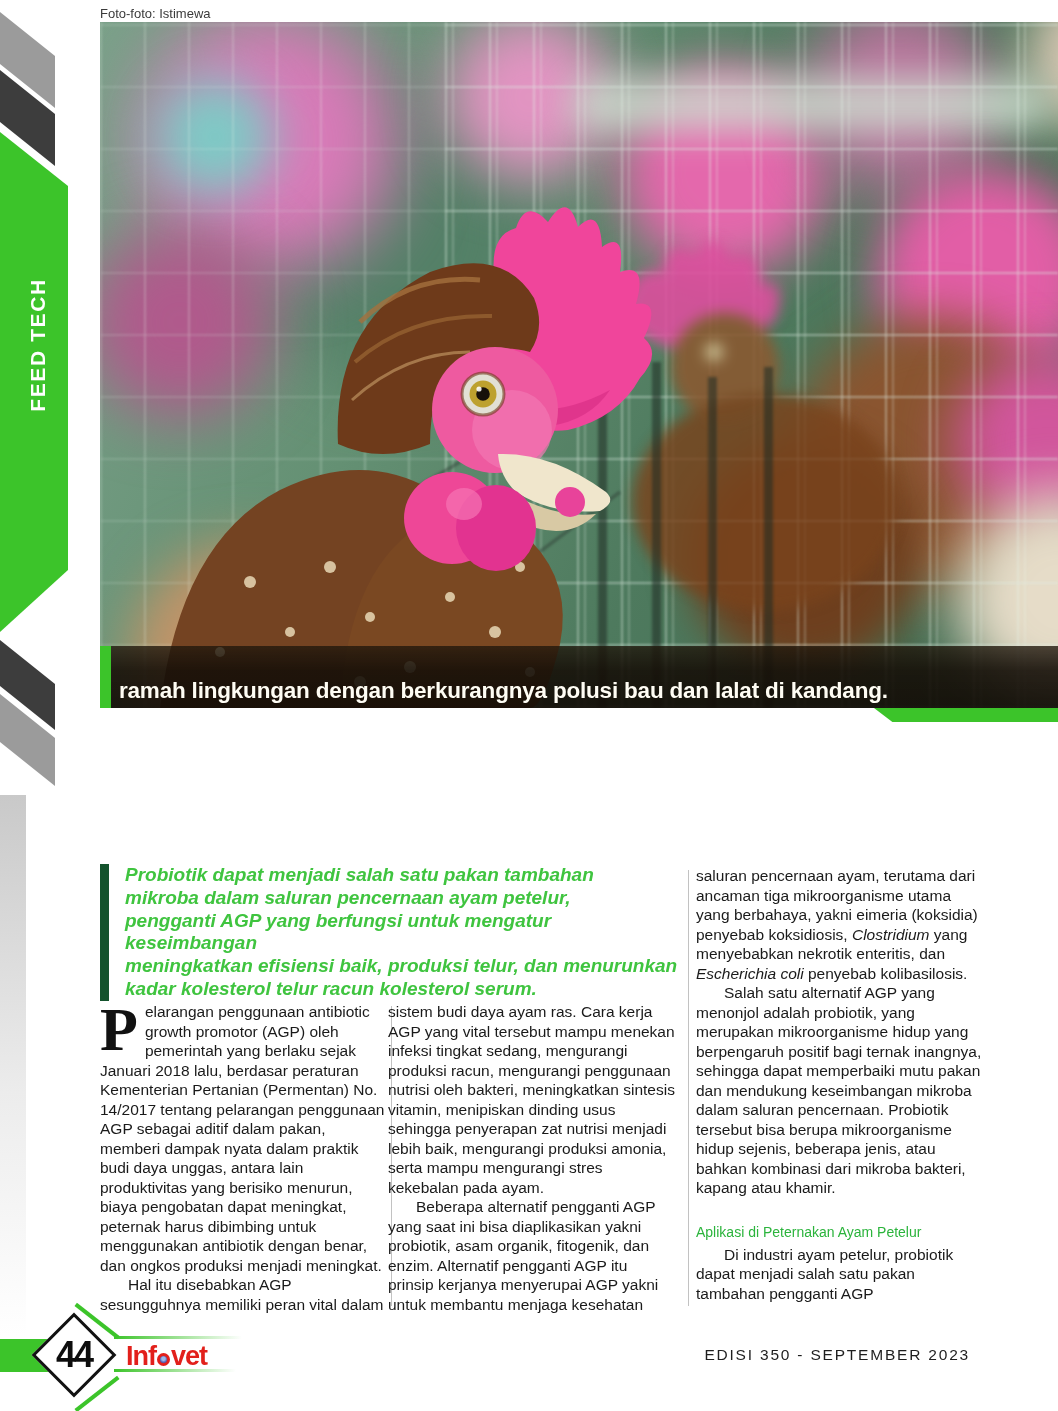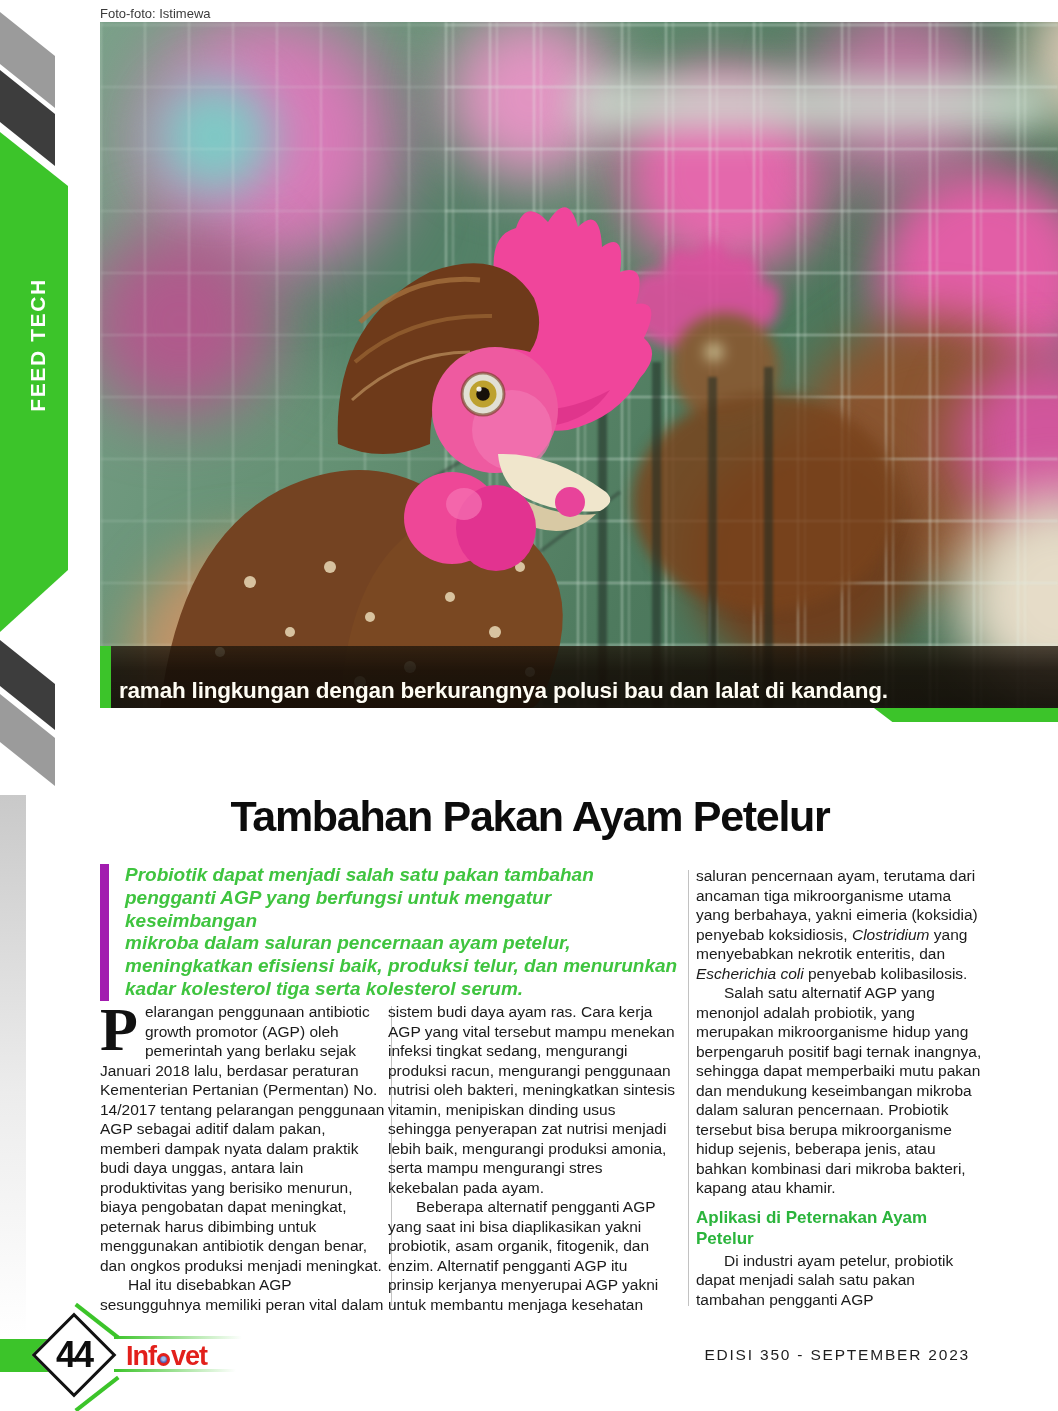--- a/index.html
+++ b/index.html
@@ -49,29 +49,29 @@
   .cap-bar{position:absolute;left:0;top:0;bottom:0;width:11px;background:var(--accent);}
   .cap-text{position:absolute;left:19px;top:4px;font-weight:700;font-size:22.5px;line-height:27px;
             color:#fffdf4;letter-spacing:-0.2px;}
 
   #green-strip{left:874px;top:708px;width:184px;height:14px;background:var(--accent);
                clip-path:polygon(0 0,100% 0,100% 100%,10% 100%);}
 
   
   #headline{position:absolute;left:100px;top:741px;width:860px;margin:0;text-align:center;
             font-size:43px;line-height:50px;font-weight:800;letter-spacing:-1.3px;color:#0c0c0c;}
-  #standfirst{left:100px;top:864px;width:585px;border-left:9px solid #a21caf;padding-left:16px;
+  #standfirst{left:100px;top:864px;width:585px;border-left:9px solid #14532d;padding-left:16px;
               font-style:italic;font-weight:700;font-size:19px;line-height:22.8px;color:var(--standfirst);}
 
   
   .col{position:absolute;width:289px;top:1002px;font-size:15.5px;line-height:19.5px;color:#1a1a1a;}
   #col1{left:100px;} #col2{left:388px;} #col3{left:696px;top:866px;}
   .col p{margin:0;}
   .col p.indent{text-indent:28px;}
-  .col h3{margin:9px 0 2px;font-size:17px;line-height:21px;font-weight:700;color:var(--heading);}
+  .col h3{margin:24px 0 2px;font-size:14px;line-height:21px;font-weight:400;color:var(--heading);}
   .col i{font-style:italic;}
   .dropcap{float:left;font-family:"Liberation Serif",serif;font-weight:700;font-size:62px;
            line-height:48px;padding:3px 7px 0 0;color:#111;}
   .colrule{position:absolute;width:1px;background:#c2c2c2;}
   #rule1{left:391px;top:1006px;height:300px;}
   #rule2{left:688px;top:870px;height:436px;}
 
   
   #footer-bar{left:0;top:1339px;width:56px;height:33px;background:var(--accent);
               clip-path:polygon(0 0,100% 0,58% 50%,100% 100%,0 100%);z-index:2;}
@@ -203,29 +203,28 @@
         <br>
         <span>ramah lingkungan dengan berkurangnya polusi bau dan lalat di kandang.</span>
       </div>
     </div>
   </div>
 
   <div id="green-strip" class="abs"></div>
 
   <h1 id="headline">
     <br>
-    <span>Tambahan Pakan Ayam Petelur</span>
   </h1>
 
   <div id="standfirst" class="abs">
     <div>Probiotik dapat menjadi salah satu pakan tambahan</div>
+    <div>mikroba dalam saluran pencernaan ayam petelur,</div>
     <div>pengganti AGP yang berfungsi untuk mengatur keseimbangan</div>
-    <div>mikroba dalam saluran pencernaan ayam petelur,</div>
     <div>meningkatkan efisiensi baik, produksi telur, dan menurunkan</div>
-    <div>kadar kolesterol tiga serta kolesterol serum.</div>
+    <div>kadar kolesterol telur racun kolesterol serum.</div>
   </div>
 
   <div class="colrule" id="rule1"></div>
   <div class="colrule" id="rule2"></div>
   <div class="col" id="col1">
       <p><span class="dropcap">P</span><span>elarangan penggunaan antibiotic growth promotor (AGP) oleh pemerintah yang berlaku sejak Januari 2018 lalu, berdasar peraturan Kementerian Pertanian (Permentan) No. 14/2017 tentang pelarangan penggunaan AGP sebagai aditif dalam pakan, memberi dampak nyata dalam praktik budi daya unggas, antara lain produktivitas yang berisiko menurun, biaya pengobatan dapat meningkat, peternak harus dibimbing untuk menggunakan antibiotik dengan benar, dan ongkos produksi menjadi meningkat.</span></p>
       <p class="indent"><span>Hal itu disebabkan AGP sesungguhnya memiliki peran vital dalam</span></p>
     </div>
   <div class="col" id="col2">
       <p><span>sistem budi daya ayam ras. Cara kerja AGP yang vital tersebut mampu menekan infeksi tingkat sedang, mengurangi produksi racun, mengurangi penggunaan nutrisi oleh bakteri, meningkatkan sintesis vitamin, menipiskan dinding usus sehingga penyerapan zat nutrisi menjadi lebih baik, mengurangi produksi amonia, serta mampu mengurangi stres kekebalan pada ayam.</span></p>

